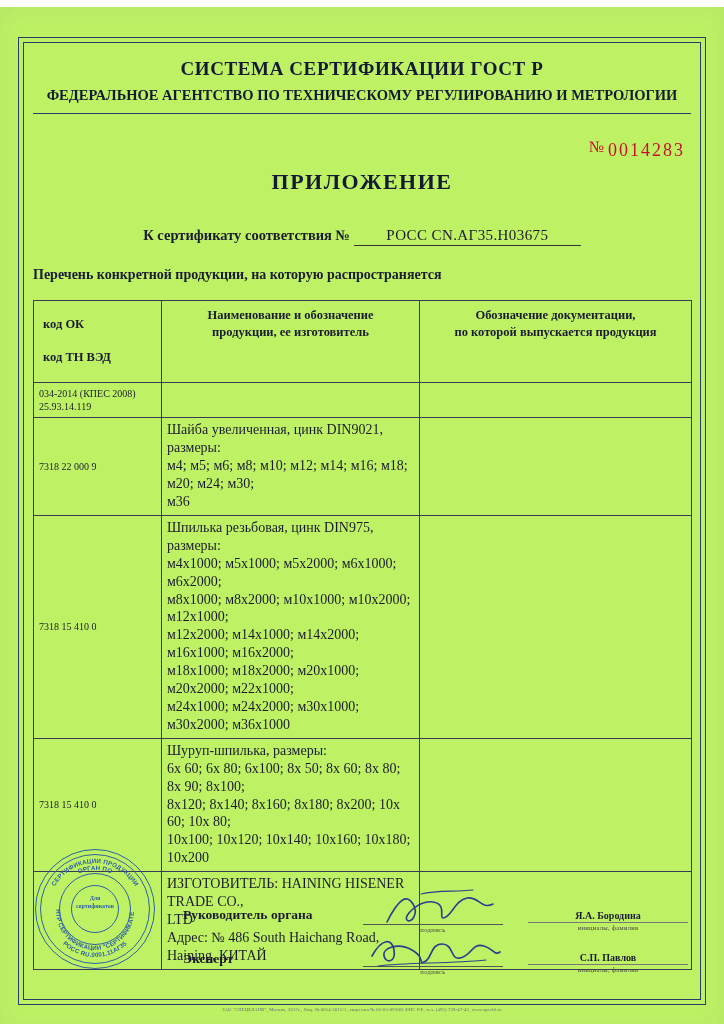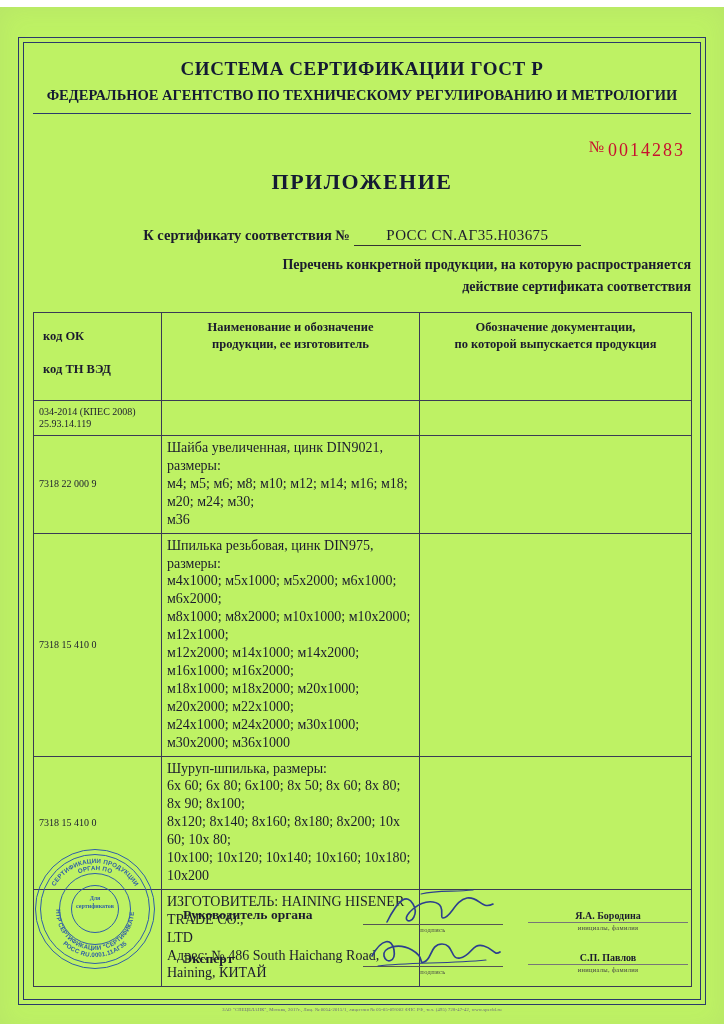--- a/index.html
+++ b/index.html
@@ -103,22 +103,22 @@
     min-width: 215px;
     border-bottom: 1px solid #333;
     font-weight: normal;
     font-size: 15px;
     text-align: center;
     padding: 0 6px 1px 6px;
     letter-spacing: 0.4px;
   }
 
   .scope {
-    margin-top: 8px;
-    text-align: right;
+    margin-top: 18px;
+    text-align: left;
     font-weight: bold;
     font-size: 14px;
     line-height: 1.55;
   }
 
   table.prod {
     margin-top: 14px;
     width: 658px;
     border-collapse: collapse;
     table-layout: fixed;
@@ -137,21 +137,21 @@
   .col-code { width: 128px; }
   .col-name { width: 258px; }
   .col-doc  { width: 272px; }
 
   .th-code {
     text-align: left !important;
     padding-left: 9px !important;
     vertical-align: middle;
   }
   .th-code div { margin: 9px 0 16px 0; }
-  .th-code div.second { margin-bottom: 16px; }
+  .th-code div.second { margin-bottom: 10px; }
 
   td.cell {
     font-size: 14px;
     line-height: 1.28;
     padding: 3px 5px 4px 5px;
   }
   td.cell.code {
     font-size: 10px;
     padding-top: 5px;
   }
@@ -298,21 +298,20 @@
 
     <div class="doc-title">ПРИЛОЖЕНИЕ</div>
 
     <div class="cert-line">
       <span>К сертификату соответствия №</span>
       <span class="cert-no">РОСС CN.АГ35.Н03675</span>
     </div>
 
     <div class="scope">
       <div>Перечень конкретной продукции,  на которую распространяется</div>
-      <div>действие сертификата соответствия</div>
     </div>
 
     <table class="prod">
       <colgroup>
         <col class="col-code">
         <col class="col-name">
         <col class="col-doc">
       </colgroup>
       <thead>
         <tr>

